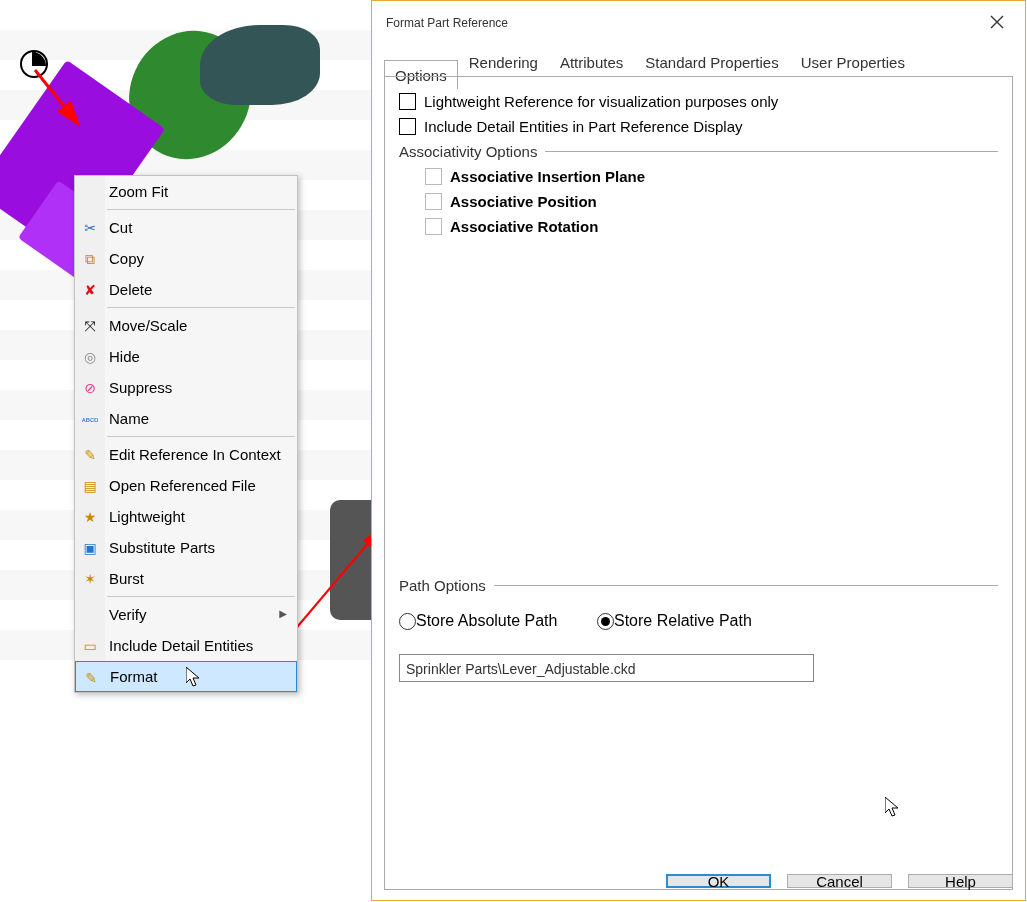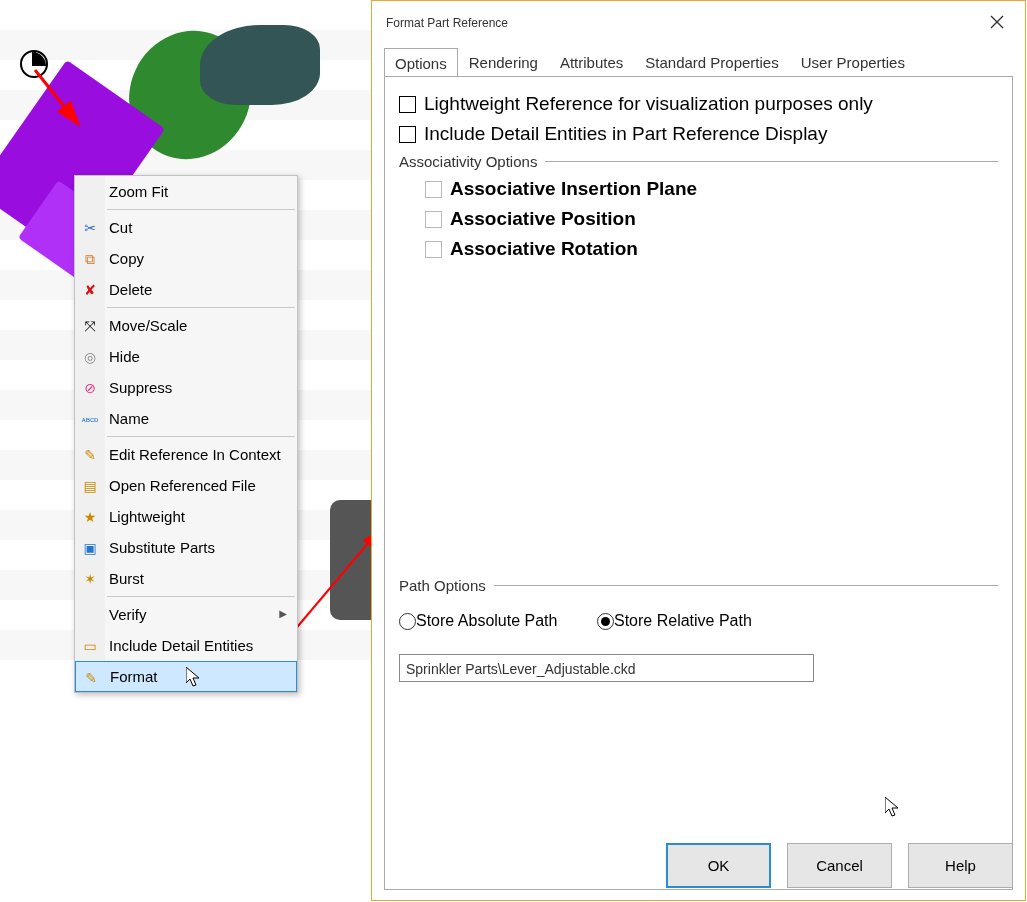--- a/index.html
+++ b/index.html
@@ -64,25 +64,25 @@
     padding:0 14px; font-size:12px; color:#333;
   }
   .dlg-close { font-size:18px; color:#333; cursor:pointer; width:28px; text-align:center;}
   .tab-strip {
     display:flex; gap:0; padding:2px 12px 0 12px; border-bottom:none;
   }
   .tab {
     padding:6px 10px 5px 10px; font-size:15px; border:1px solid transparent;
     border-bottom:none; color:#333; cursor:default;
   }
-  .tab.active { border-color:#aaa; background:#fff; position:relative; top:1px;}
+  .tab.active { border-color:#aaa; background:#fff; position:relative; top:13px;}
   .tab-area {
     border:1px solid #aaa; margin:0 12px; height:814px; padding:12px 14px; position:relative;
   }
-  .chk { display:flex; align-items:center; gap:8px; font-size:19px; margin:4px 0 8px 0;}
+  .chk { display:flex; align-items:center; gap:8px; font-size:15px; margin:4px 0 8px 0;}
   .chk .box {
     width:17px; height:17px; border:1px solid #000; background:#fff;
   }
   .chk.disabled .box{ border-color:#b9b9b9;}
   .chk.disabled { color:#000000;font-weight:bold;}
 
   .group-label { font-size:15px; color:#333; display:flex; align-items:center; gap:8px; margin-top:6px;}
   .group-line { flex:1; height:1px; background:#aaa;}
 
   .assoc-block{ padding-left:26px; margin-top:6px;}
@@ -98,21 +98,21 @@
   .path-input{
     border:1px solid #888; height:28px; padding:2px 6px; font-size:14px; width:415px;
     overflow:hidden; white-space:nowrap; color:#333; line-height:24px;
   }
   .path-grid{ display:grid; grid-template-columns:190px 1fr; gap:14px 8px; align-items:center;}
 
   .button-row{
     position:absolute; right:12px; bottom:12px; display:flex; gap:16px;
   }
   .btn{
-    width:105px; height:45px; background:#e6e6e6; border:1px solid #adadad;
+    width:105px; height:14px; background:#e6e6e6; border:1px solid #adadad;
     font-size:15px; display:flex; align-items:center; justify-content:center; cursor:default;
   }
   .btn.default{ border:2px solid #2a8dd4;}
 </style>
 </head>
 <body>
 
 <div class="viewport-bg"></div>
 <div class="model-art m-green1"></div>
 <div class="model-art m-green2"></div>

